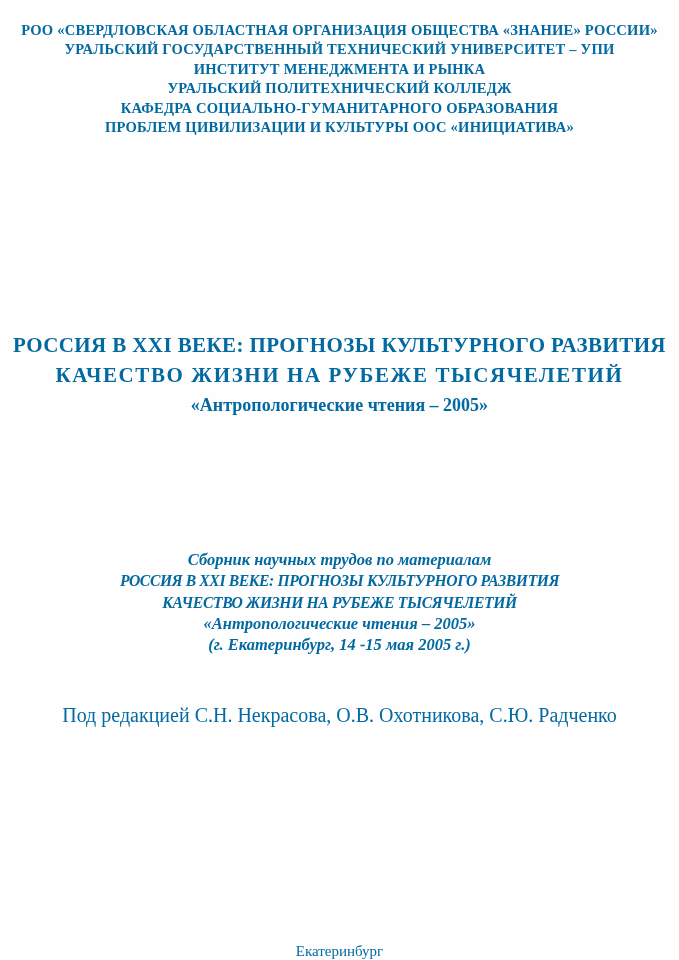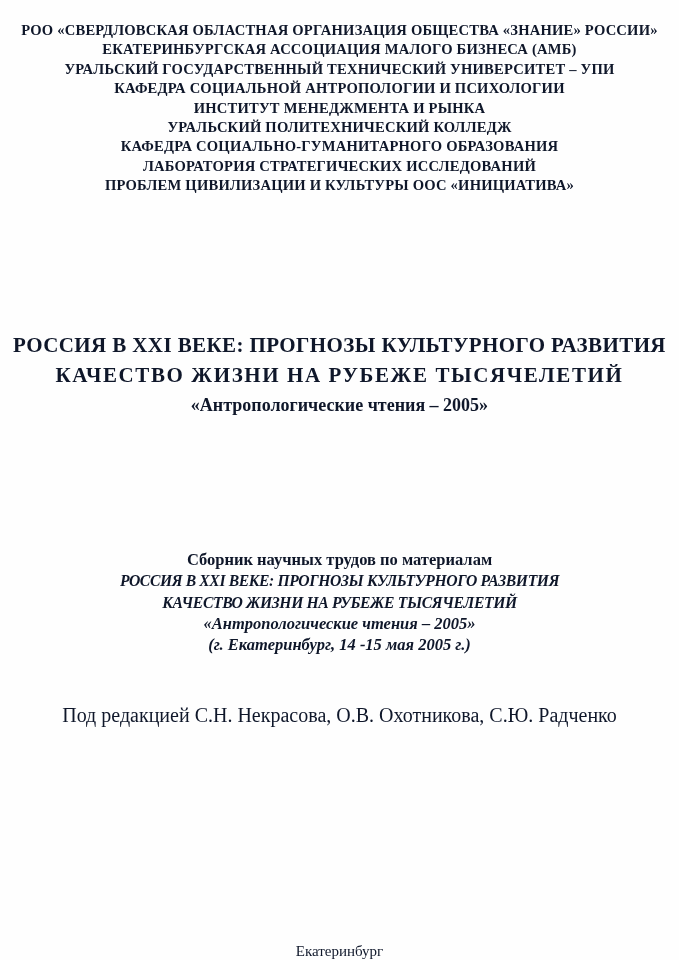--- a/index.html
+++ b/index.html
@@ -6,21 +6,21 @@
     margin: 0;
     padding: 0;
     background: #6b6b6b;
   }
   .page {
     position: relative;
     width: 679px;
     height: 960px;
     margin: 0 auto;
     background: #fefefe;
-    color: #0f172a;
+    color: #0369a1;
     font-family: "Liberation Serif", "DejaVu Serif", serif;
     overflow: hidden;
   }
   .block {
     position: absolute;
     left: 0;
     width: 100%;
     text-align: center;
   }
   
@@ -54,20 +54,21 @@
     line-height: 30px;
     white-space: nowrap;
   }
   
   .subtitle {
     top: 549px;
     font-size: 16.5px;
     line-height: 21.3px;
   }
   .subtitle .it {
+    font-style: italic;
     font-weight: bold;
     white-space: nowrap;
   }
   .subtitle .caps {
     font-style: italic;
     font-weight: bold;
     font-size: 16px;
     letter-spacing: -0.4px;
     transform: scaleX(0.98);
     white-space: nowrap;
@@ -92,27 +93,24 @@
   }
   .imprint .line { white-space: nowrap; }
 </style>
 </head>
 <body>
 
 <div class="page">
 
   <div class="block orgs">
     <div class="line">РОО «СВЕРДЛОВСКАЯ ОБЛАСТНАЯ ОРГАНИЗАЦИЯ ОБЩЕСТВА «ЗНАНИЕ» РОССИИ»</div>
-    <div class="line">ЕКАТЕРИНБУРГСКАЯ АССОЦИАЦИЯ МАЛОГО БИЗНЕСА (АМБ)</div>
     <div class="line">УРАЛЬСКИЙ ГОСУДАРСТВЕННЫЙ ТЕХНИЧЕСКИЙ УНИВЕРСИТЕТ – УПИ</div>
-    <div class="line">КАФЕДРА СОЦИАЛЬНОЙ АНТРОПОЛОГИИ И ПСИХОЛОГИИ</div>
     <div class="line">ИНСТИТУТ МЕНЕДЖМЕНТА И РЫНКА</div>
     <div class="line">УРАЛЬСКИЙ ПОЛИТЕХНИЧЕСКИЙ КОЛЛЕДЖ</div>
     <div class="line">КАФЕДРА СОЦИАЛЬНО-ГУМАНИТАРНОГО ОБРАЗОВАНИЯ</div>
-    <div class="line">ЛАБОРАТОРИЯ СТРАТЕГИЧЕСКИХ ИССЛЕДОВАНИЙ</div>
     <div class="line">ПРОБЛЕМ ЦИВИЛИЗАЦИИ И КУЛЬТУРЫ ООС «ИНИЦИАТИВА»</div>
   </div>
 
   <div class="block main-title">
     <div class="t1">РОССИЯ В XXI ВЕКЕ: ПРОГНОЗЫ КУЛЬТУРНОГО РАЗВИТИЯ</div>
     <div class="t2">КАЧЕСТВО ЖИЗНИ НА РУБЕЖЕ ТЫСЯЧЕЛЕТИЙ</div>
     <div class="t3">«Антропологические чтения – 2005»</div>
   </div>
 
   <div class="block subtitle">

